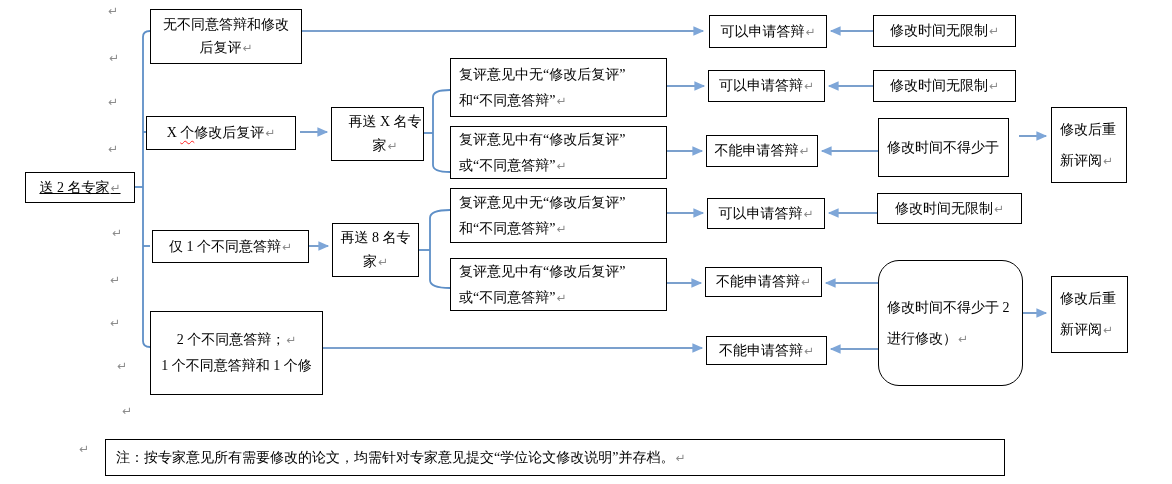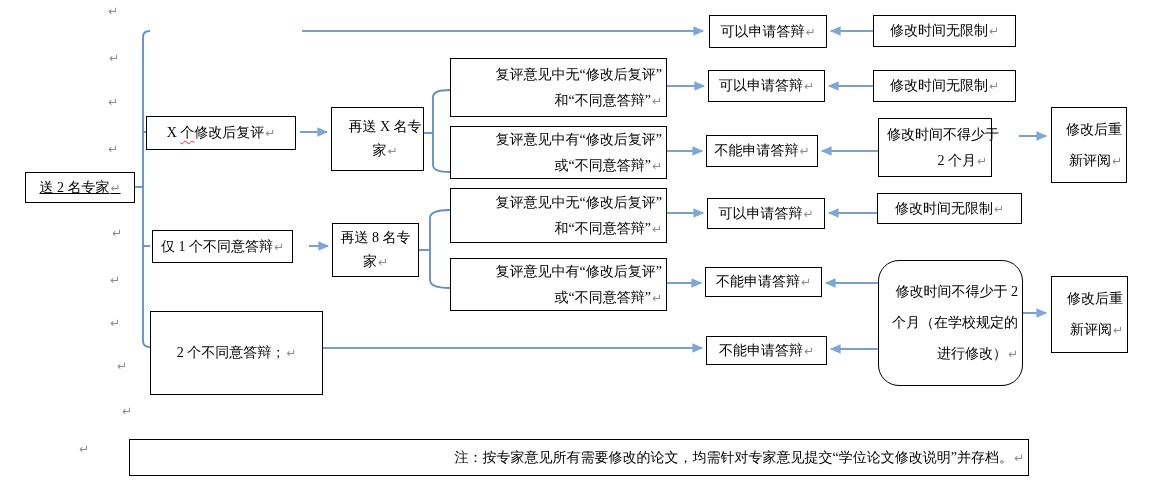--- a/index.html
+++ b/index.html
@@ -7,61 +7,61 @@
     position:relative;width:1172px;height:484px;background:#fff;overflow:hidden;
     font-family:"Liberation Serif","DejaVu Serif",serif;color:#000;
   }
   #connectors{position:absolute;left:0;top:0;width:1172px;height:484px;}
   .box{
     position:absolute;box-sizing:border-box;border:1.6px solid #000;background:#fff;
     display:flex;flex-direction:column;justify-content:center;align-items:center;
     font-size:14px;line-height:23px;text-align:center;white-space:nowrap;
   }
   .box .line{width:100%;}
-  .left .line{text-align:right;}
+  .left .line{text-align:left;}
   .left{align-items:flex-start;padding-left:8px;padding-right:4px;}
   .pilcrow{color:#8c8c8c;font-size:12px;margin-left:1px;font-family:"DejaVu Sans",sans-serif;}
   .squiggle{
     text-decoration-line:underline;text-decoration-style:wavy;
     text-decoration-color:#ff2020;text-decoration-thickness:1px;text-underline-offset:3px;
   }
   .margin-pilcrow{position:absolute;color:#8c8c8c;font-size:12px;font-family:"DejaVu Sans",sans-serif;}
 
   
   #bRoot {left:25px; top:172px;width:110px;height:31px;text-decoration:underline;}
   #bTop  {left:150px;top:9px;  width:152px;height:55px;}
   #bX    {left:146px;top:116px;width:150px;height:34px;}
-  #bOne  {left:152px;top:230px;width:141px;height:33px;}
+  #bOne  {left:152px;top:230px;width:157px;height:33px;}
   #bTwo  {left:150px;top:311px;width:173px;height:84px;line-height:26px;}
   
-  #mResendX{left:331px;top:107px;width:93px;height:64px;line-height:24px;padding-left:15px;}
+  #mResendX{left:331px;top:107px;width:93px;height:54px;line-height:24px;padding-left:15px;}
   #mResend2{left:332px;top:223px;width:87px;height:54px;line-height:24px;}
   
   #revA{left:450px;top:58px; width:217px;height:59px;line-height:26px;}
   #revB{left:450px;top:126px;width:217px;height:53px;line-height:26px;}
   #revC{left:450px;top:188px;width:217px;height:55px;line-height:26px;}
   #revD{left:450px;top:258px;width:217px;height:53px;line-height:26px;}
   
   #r1{left:709px;top:15px; width:118px;height:33px;}
   #r2{left:708px;top:70px; width:117px;height:32px;}
   #r3{left:706px;top:135px;width:112px;height:32px;}
   #r4{left:707px;top:198px;width:118px;height:31px;}
   #r5{left:705px;top:267px;width:117px;height:30px;}
   #r6{left:706px;top:336px;width:121px;height:29px;}
   
   #t1{left:873px;top:15px; width:143px;height:32px;}
   #t2{left:873px;top:70px; width:143px;height:32px;}
-  #t3{left:878px;top:118px;width:114px;height:59px;line-height:26px;}
+  #t3{left:878px;top:118px;width:131px;height:59px;line-height:26px;}
   #t4{left:877px;top:193px;width:145px;height:31px;}
   #t5{left:878px;top:260px;width:145px;height:126px;line-height:31px;border-radius:21px;}
   
   #f1{left:1051px;top:107px;width:76px;height:76px;line-height:31px;}
   #f2{left:1051px;top:276px;width:77px;height:77px;line-height:31px;}
   
-  #noteBox{left:105px;top:439px;width:900px;height:37px;padding-left:10px;margin-left:24px;}
+  #noteBox{left:105px;top:439px;width:900px;height:37px;padding-left:10px;}
 </style>
 </head>
 <body>
 
 <div id="canvas">
 
   <svg id="connectors" viewBox="0 0 1172 484" xmlns="http://www.w3.org/2000/svg">
     <defs>
       <marker id="ah" viewBox="0 0 10 10" refX="8" refY="5" markerWidth="8" markerHeight="8" orient="auto">
         <path d="M0,1 L9,5 L0,9 Z" fill="#7ea6d8"></path>
@@ -104,28 +104,33 @@
   <span class="margin-pilcrow" style="left:112px;top:226px">↵</span>
   <span class="margin-pilcrow" style="left:110px;top:273px">↵</span>
   <span class="margin-pilcrow" style="left:110px;top:316px">↵</span>
   <span class="margin-pilcrow" style="left:117px;top:359px">↵</span>
   <span class="margin-pilcrow" style="left:122px;top:404px">↵</span>
   <span class="margin-pilcrow" style="left:79px;top:442px">↵</span>
 
   <div class="box" id="bRoot">
       <div class="line">送 2 名专家<span class="pilcrow">↵</span></div>
     </div>
+  <div class="box" id="bTop">
+      <div class="line">无不同意答辩和修改</div>
+      <div class="line">后复评<span class="pilcrow">↵</span></div>
+    </div>
   <div class="box" id="bX">
       <div class="line">X <span class="squiggle">个</span>修改后复评<span class="pilcrow">↵</span></div>
     </div>
   <div class="box" id="bOne">
       <div class="line">仅 1 个不同意答辩<span class="pilcrow">↵</span></div>
     </div>
   <div class="box" id="bTwo">
       <div class="line">2 个不同意答辩；<span class="pilcrow">↵</span></div>
+      <div class="line">1 个不同意答辩和 1 个修</div>
     </div>
 
   <div class="box" id="mResendX">
       <div class="line">再送 X 名专</div>
       <div class="line">家<span class="pilcrow">↵</span></div>
     </div>
   <div class="box" id="mResend2">
       <div class="line">再送 8 名专</div>
       <div class="line">家<span class="pilcrow">↵</span></div>
     </div>
@@ -167,28 +172,26 @@
     </div>
 
   <div class="box" id="t1">
       <div class="line">修改时间无限制<span class="pilcrow">↵</span></div>
     </div>
   <div class="box" id="t2">
       <div class="line">修改时间无限制<span class="pilcrow">↵</span></div>
     </div>
   <div class="box left" id="t3">
       <div class="line">修改时间不得少于</div>
-      <div class="line">2 个月<span class="pilcrow">↵</span></div>
     </div>
   <div class="box" id="t4">
       <div class="line">修改时间无限制<span class="pilcrow">↵</span></div>
     </div>
   <div class="box left" id="t5">
       <div class="line">修改时间不得少于 2</div>
-      <div class="line">个月（在学校规定的</div>
       <div class="line">进行修改）<span class="pilcrow">↵</span></div>
     </div>
 
   <div class="box left" id="f1">
       <div class="line">修改后重</div>
       <div class="line">新评阅<span class="pilcrow">↵</span></div>
     </div>
   <div class="box left" id="f2">
       <div class="line">修改后重</div>
       <div class="line">新评阅<span class="pilcrow">↵</span></div>

